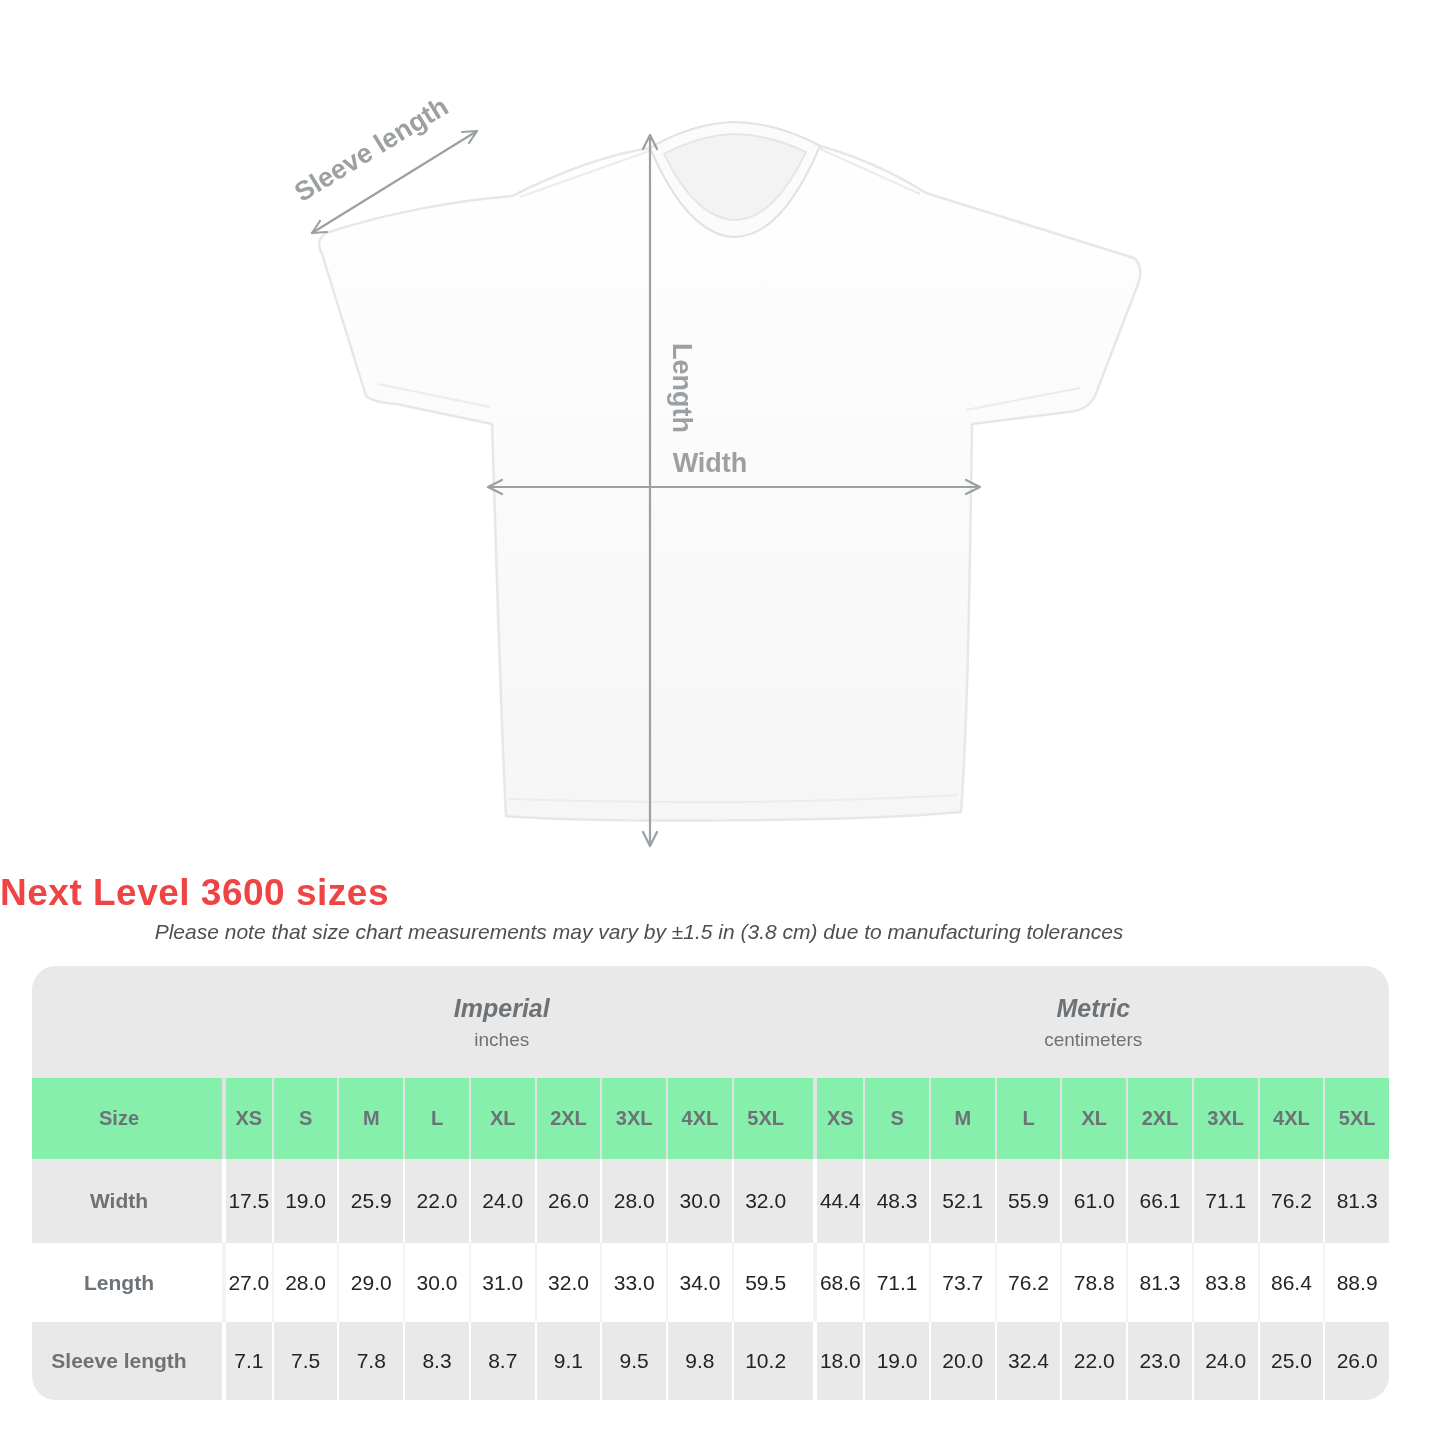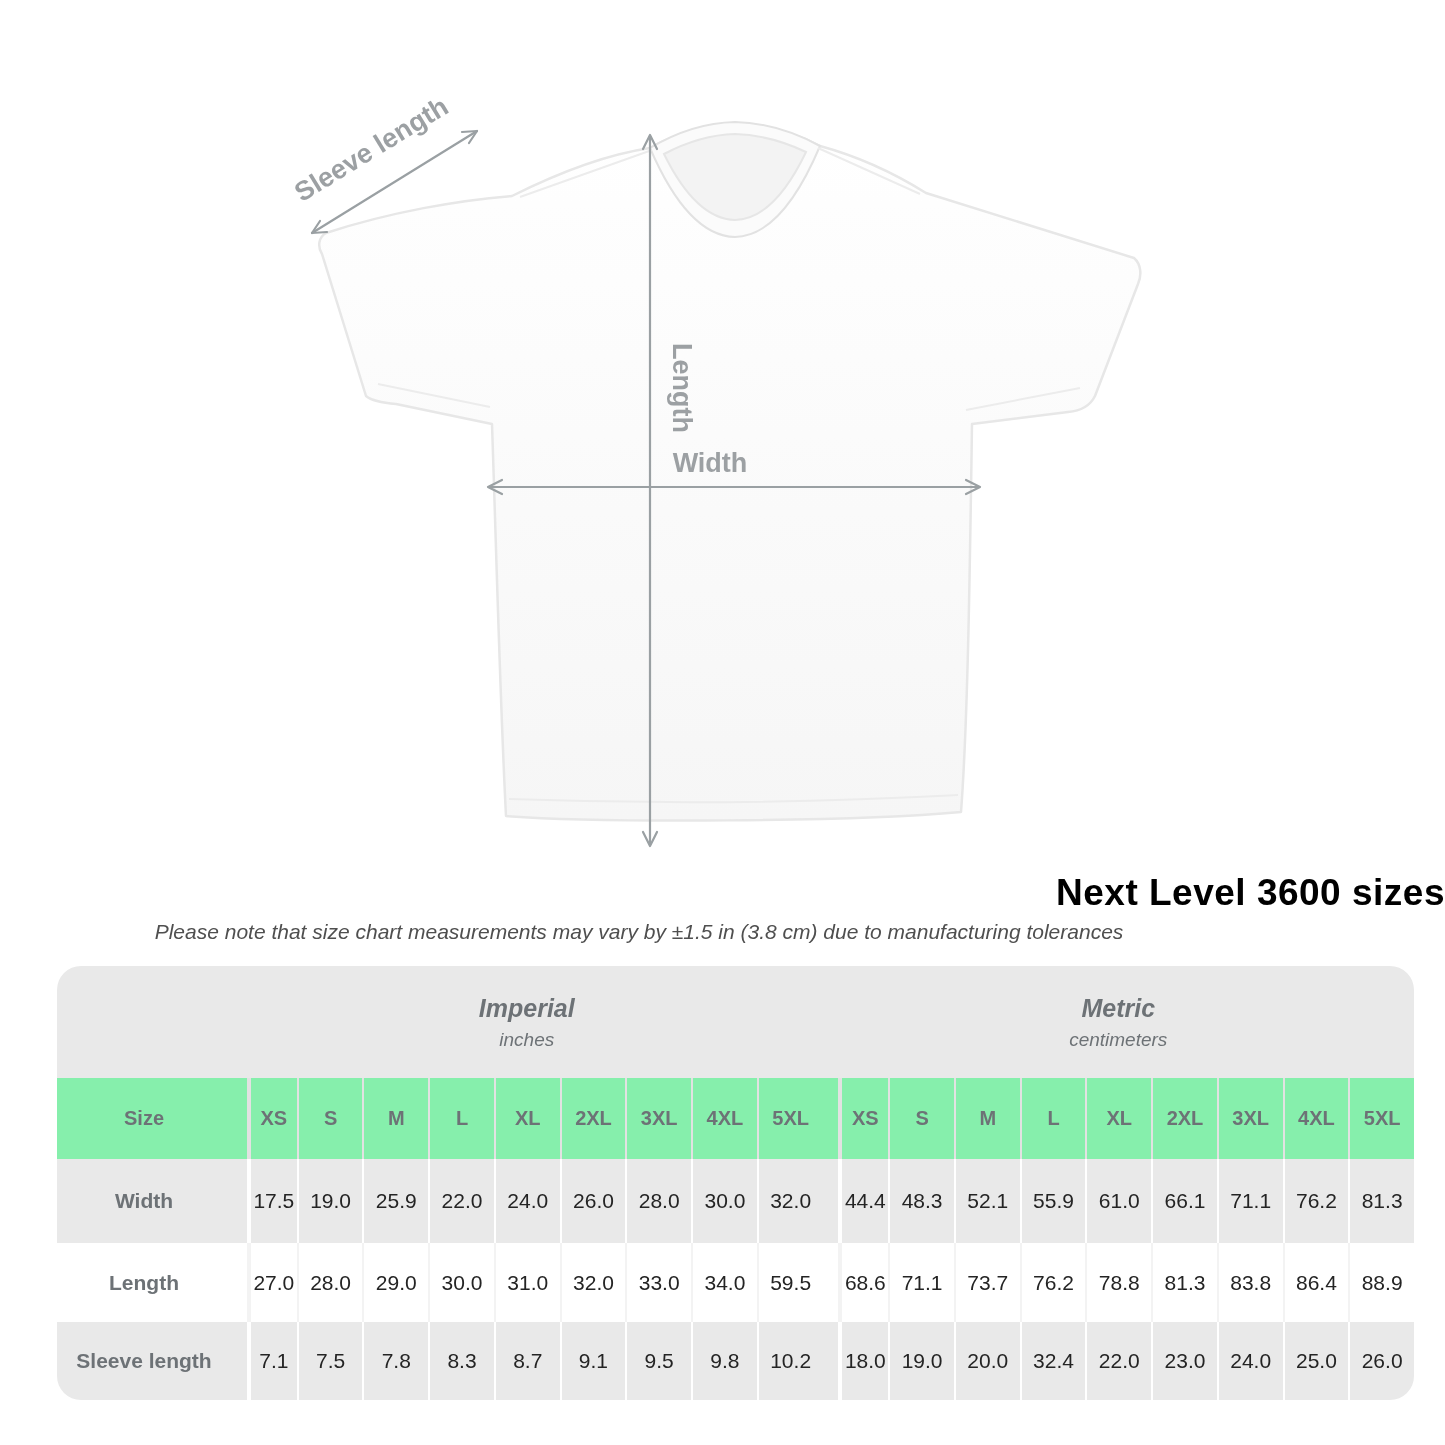--- a/index.html
+++ b/index.html
@@ -9,47 +9,47 @@
     font-family:"Liberation Sans", sans-serif; overflow:hidden;
   }
   
   .diagram { position:absolute; left:0; top:0; width:1445px; height:960px; }
   .diagram text {
     font-family:"Liberation Sans", sans-serif; font-weight:bold;
     font-size:27px; fill:#9ca0a3;
   }
   
   .title {
-    position:absolute; top:872px; left:0; width:1445px; text-align:right;
-    font-size:37px; font-weight:bold; color:#000000; letter-spacing:0.5px;
+    position:absolute; top:872px; left:0; width:1445px; text-align:left;
+    font-size:37px; font-weight:bold; color:#ef4444; letter-spacing:0.5px;
   }
   .subtitle {
     position:absolute; top:920px; left:0; width:1278px; text-align:center;
     font-size:21px; font-style:italic; color:#4f4f4f;
   }
   
-  .size-table { position:absolute; left:57px; top:966px; width:1357px; }
+  .size-table { position:absolute; left:32px; top:966px; width:1357px; }
   .trow { display:grid; grid-template-columns:174px repeat(18, 1fr); }
   .gray  { background:#e9e9e9; --sep:#ffffff; }
   .group-row { height:112px; border-radius:24px 24px 0 0; }
   .thead-row { height:81px; background:#86efac; --sep:#e2e2e2; }
   .white-row { background:#ffffff; --sep:#f3f3f3; }
   .r1 { height:84px; } .r2 { height:79px; } .r3 { height:78px; }
   .last { border-radius:0 0 24px 24px; }
   .cell { display:flex; align-items:center; justify-content:center; font-size:21px; }
   .sep  { border-left:2px solid var(--sep); }
   .sepw { border-left:4px solid var(--sep);margin-left:16px; }
   .szlbl  { font-weight:bold; color:#6d7276; font-size:20px; }
   .rowlbl { font-weight:bold; color:#6d7276; font-size:21px; }
   .val { color:#242424; }
   .gwrap { grid-column:2 / span 9; display:flex; flex-direction:column;
            align-items:center; justify-content:center; gap:6px; }
   .gwrap.met { grid-column:11 / span 9;text-align:center; }
   .gname { font-size:25px; font-weight:bold; font-style:italic; color:#6d7276; }
-  .gunit { font-size:19px; font-style:italic; color:#6d7276; }
+  .gunit { font-size:19px; color:#6d7276; }
 </style>
 </head>
 <body>
 
 <div class="page">
 
   <svg class="diagram" viewBox="0 0 1445 960" aria-hidden="true">
     <defs>
       <linearGradient id="shirtGrad" x1="0" y1="0" x2="0" y2="1">
         <stop offset="0" stop-color="#ffffff"></stop>

